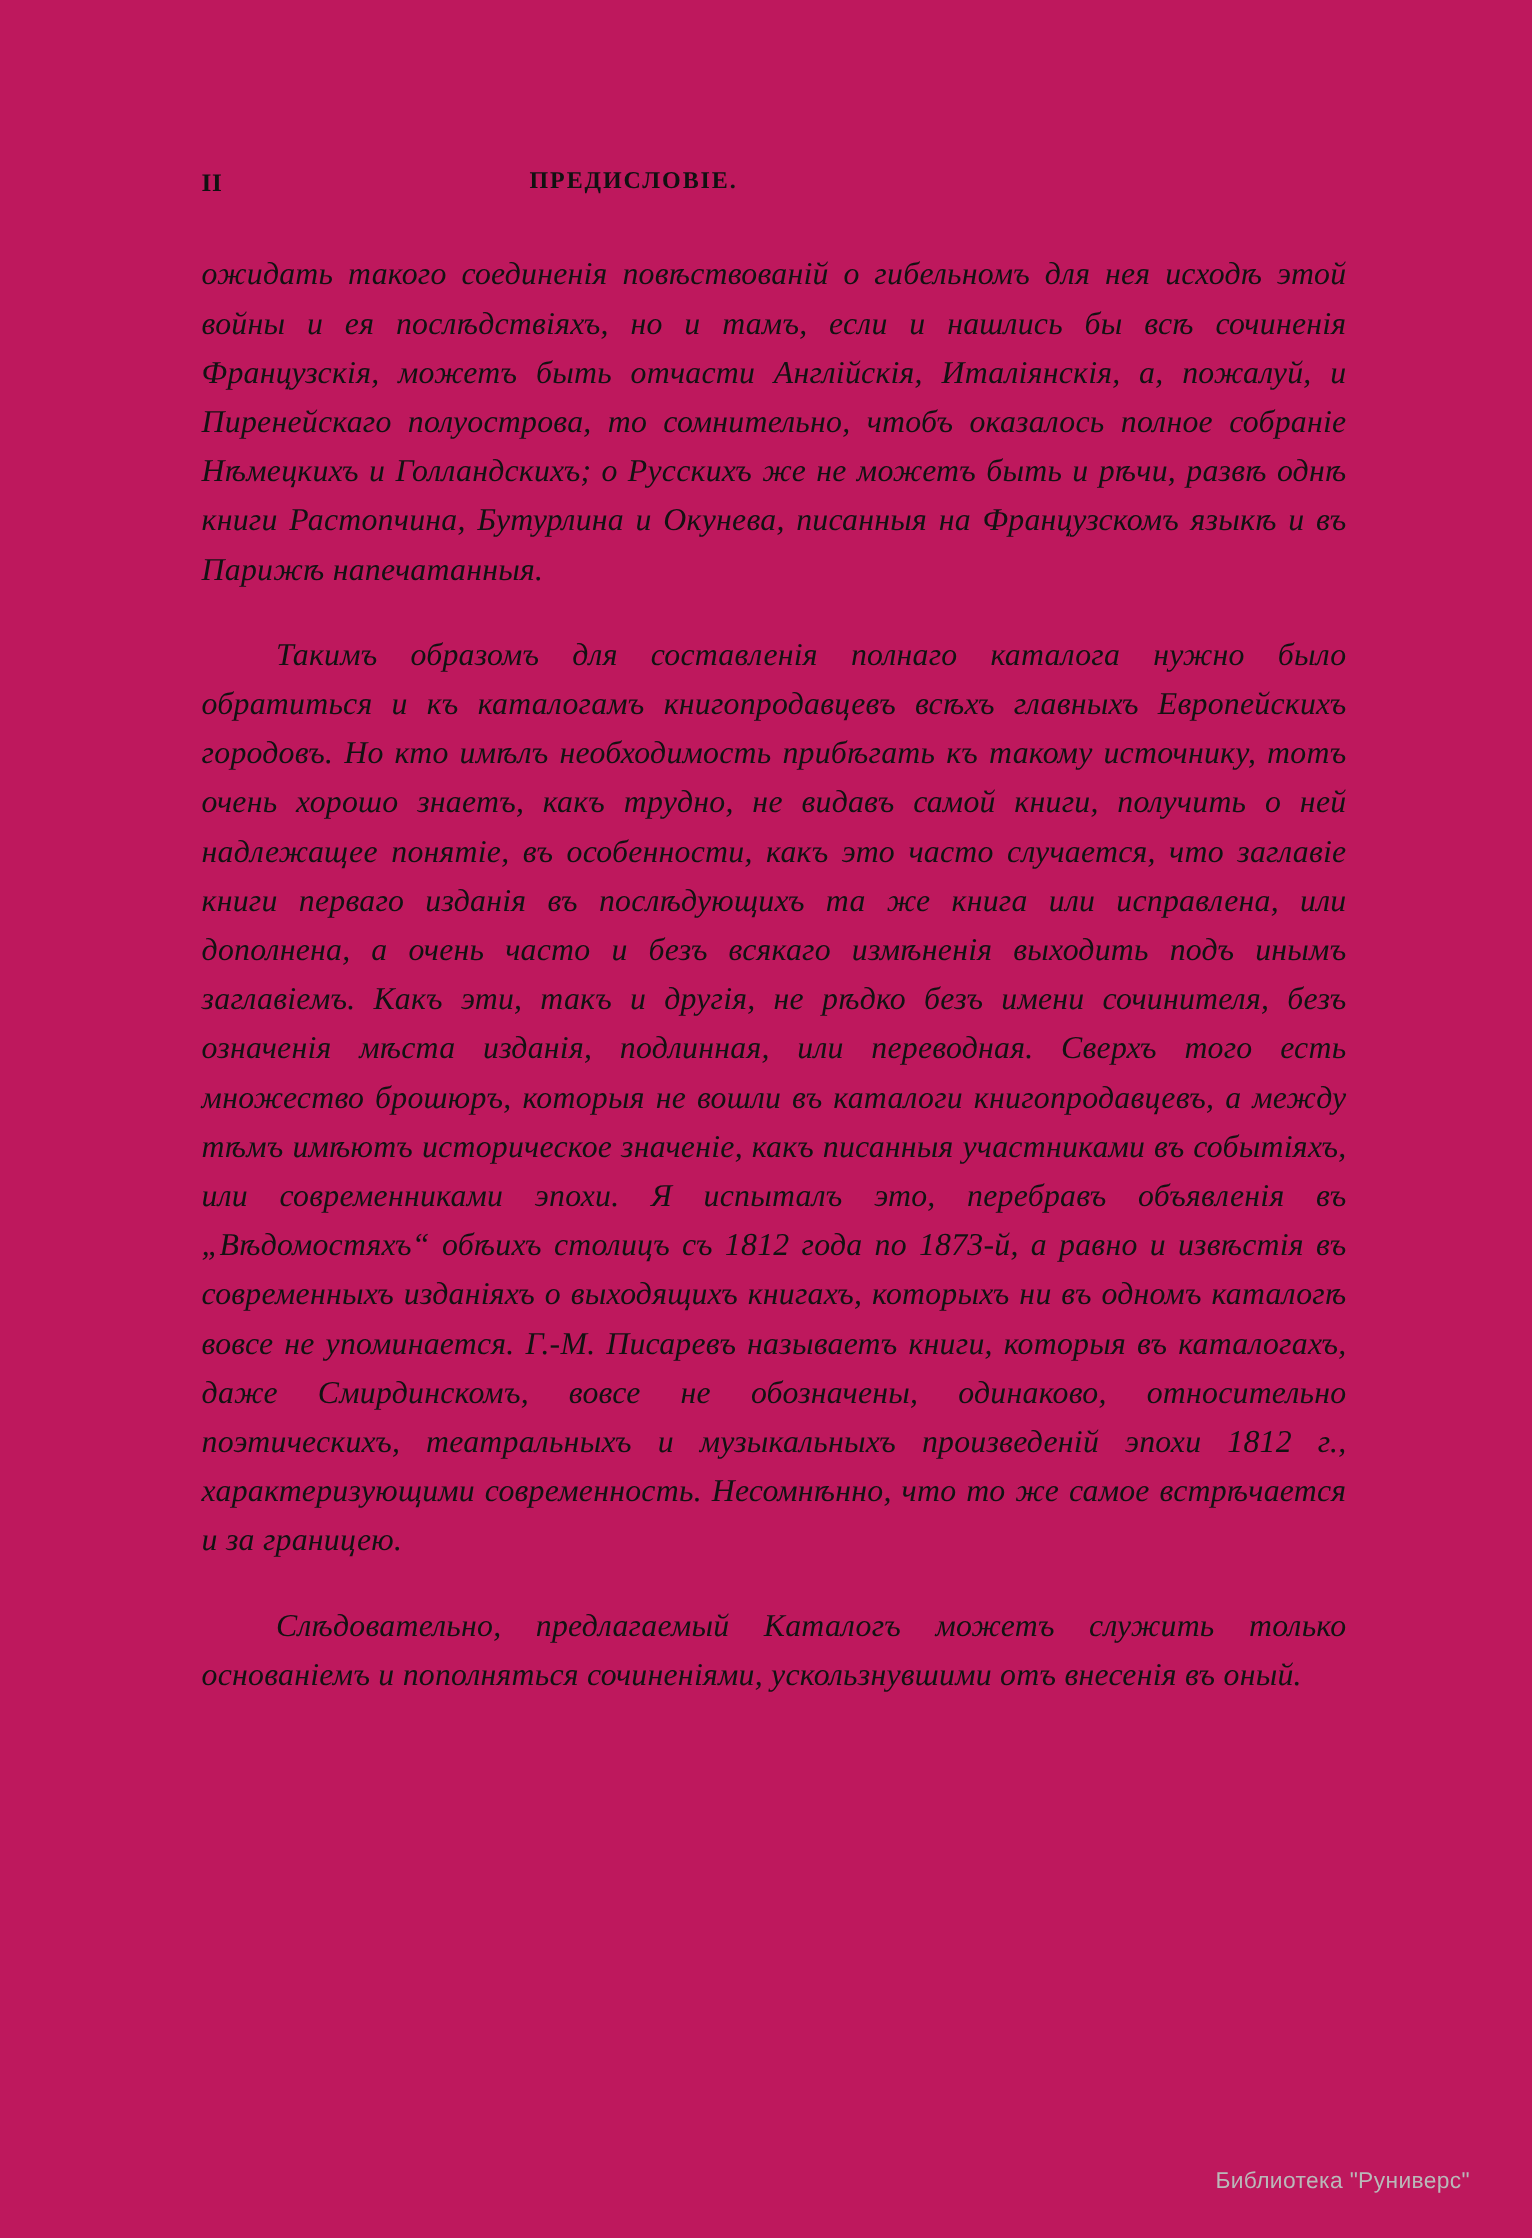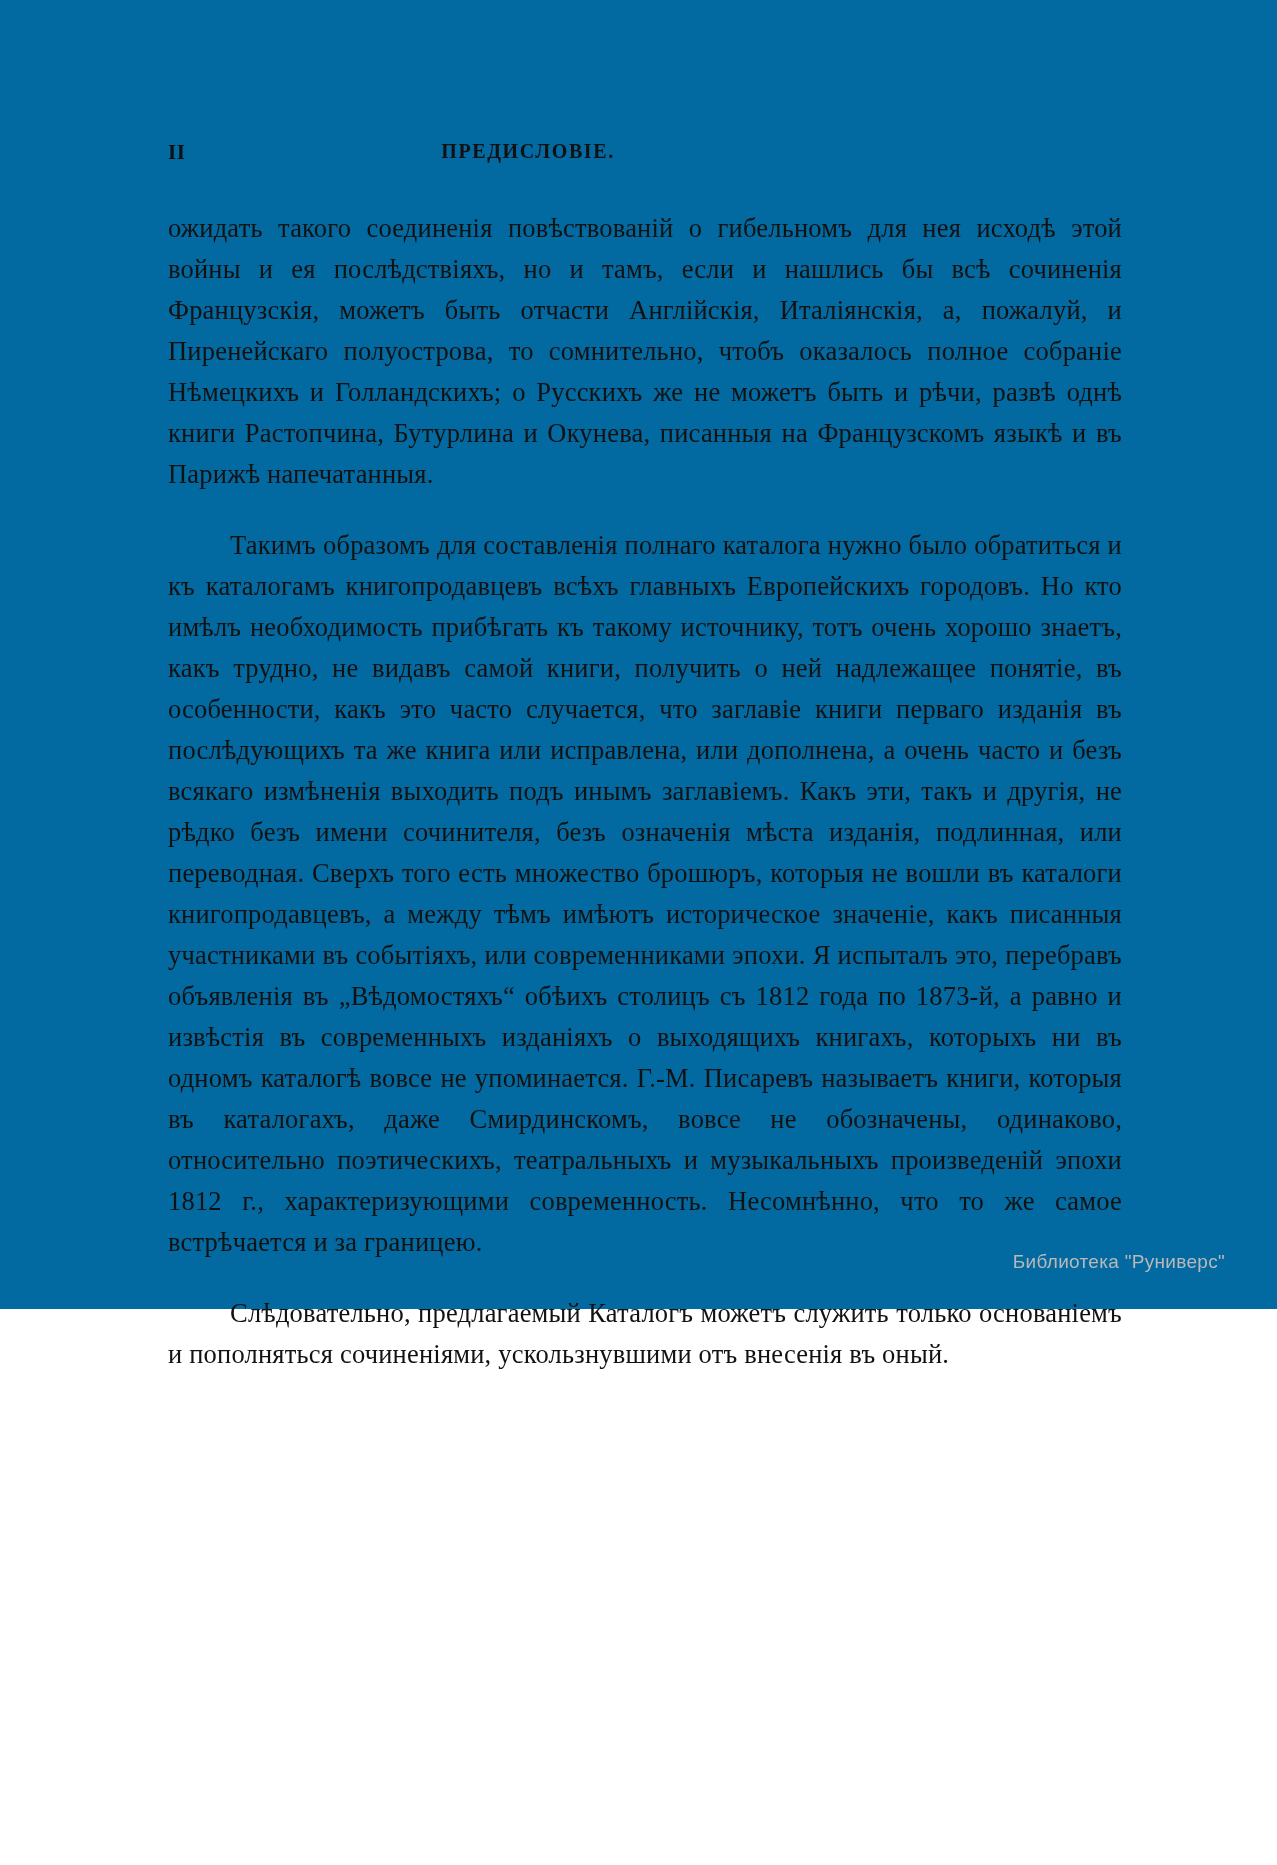--- a/index.html
+++ b/index.html
@@ -13,22 +13,22 @@
     font-family: "Liberation Serif", serif;
     color: #111111;
     position: relative;
     overflow: hidden;
   }
   .page {
     position: absolute;
     left: 0;
     top: 0;
     width: 1277px;
-    height: 1309px;
-    background: #0369a1;
+    height: 1865px;
+    background: #be185d;
   }
   .header {
     position: absolute;
     left: 168px;
     top: 140px;
     width: 950px;
     height: 26px;
   }
   .folio {
     position: absolute;
@@ -57,20 +57,21 @@
     width: 954px;
   }
   p {
     margin: 0 0 30px 0;
     font-size: 26.5px;
     line-height: 41px;
     text-align: justify;
     text-justify: inter-word;
     letter-spacing: 0.2px;
     color: #121212;
+    font-style: italic;
   }
   p.indent {
     text-indent: 62px;
   }
   p:last-child {
     margin-bottom: 16px;
   }
   .watermark {
     position: absolute;
     right: 52px;

